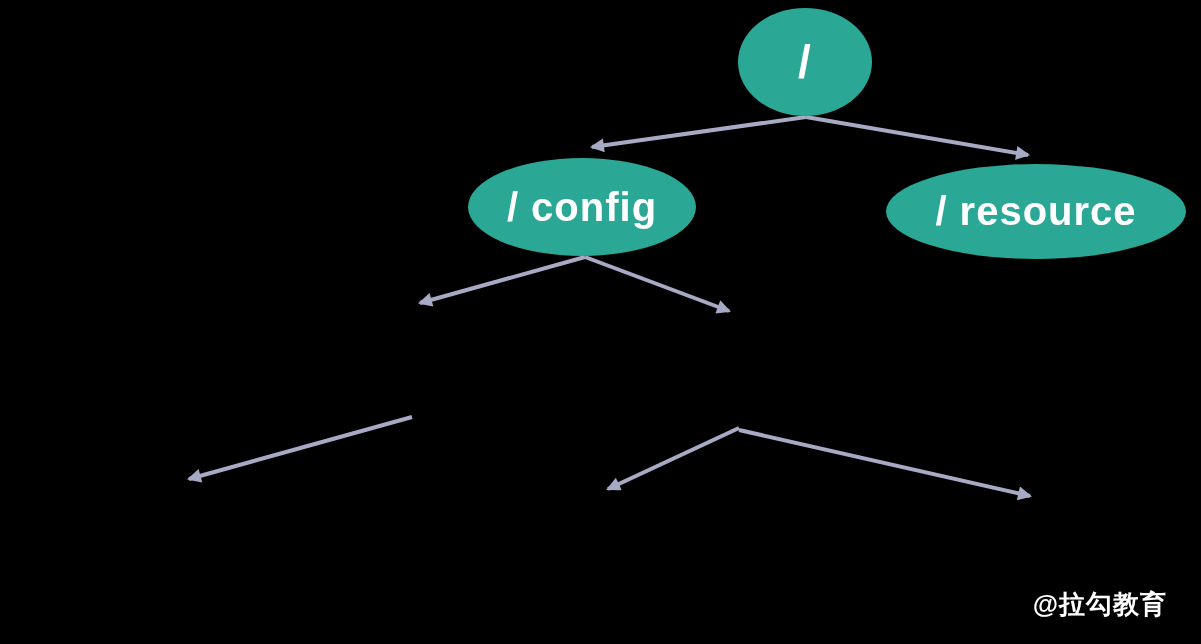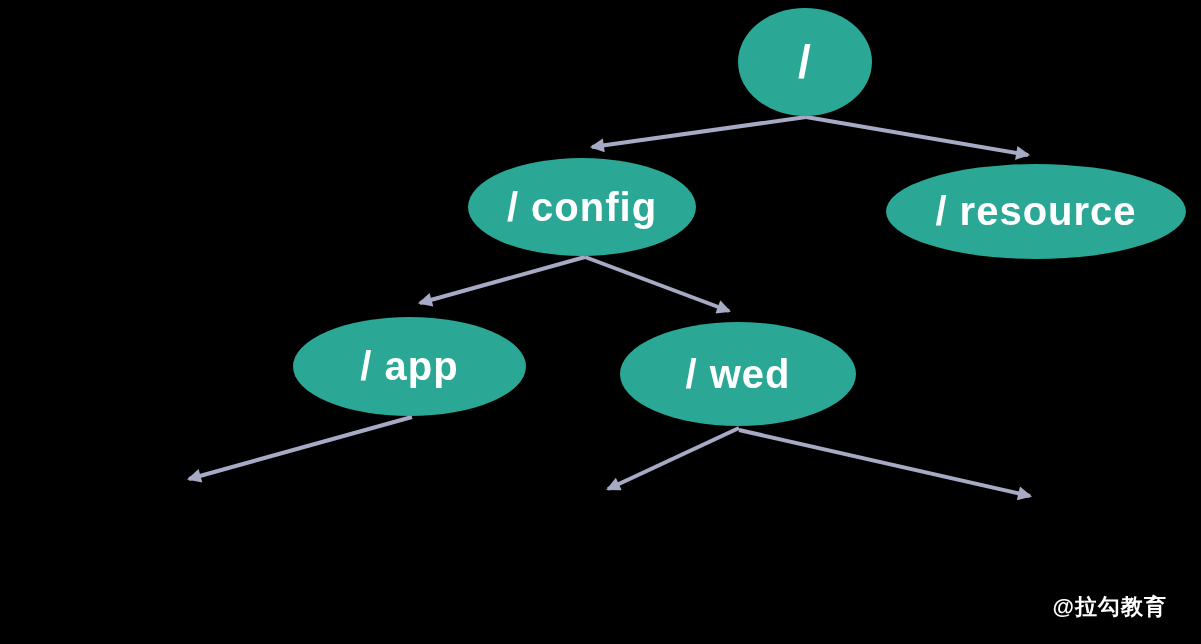--- a/index.html
+++ b/index.html
@@ -42,21 +42,21 @@
   .node-resource { left: 886px; top: 164px; width: 300px; height: 95px;  }
   .node-app      { left: 293px; top: 317px; width: 233px; height: 99px;  }
   .node-wed      { left: 620px; top: 322px; width: 236px; height: 104px; }
   .node-path1    { left: 15px;  top: 487px; width: 340px; height: 130px; }
   .node-path2    { left: 417px; top: 494px; width: 370px; height: 136px; }
   .watermark {
     position: absolute;
     right: 34px;
     bottom: 22px;
     color: #ffffff;
-    font-size: 22px;
+    font-size: 26px;
     font-weight: bold;
     letter-spacing: 1px;
   }
 </style>
 </head>
 <body>
 
 <div class="canvas">
 
   <svg class="edges-layer" width="1201" height="644" viewBox="0 0 1201 644" xmlns="http://www.w3.org/2000/svg">
@@ -79,25 +79,19 @@
   </div>
 
   <div class="node node-resource">
     <span>/ resource</span>
   </div>
 
   <div class="node node-config">
     <span>/ config</span>
   </div>
 
-  <div class="node node-app">
-    <span>/ app</span>
-  </div>
 
-  <div class="node node-wed">
-    <span>/ wed</span>
-  </div>
 
 
 
   <div class="watermark">@拉勾教育</div>
 
 </div>
 
 </body></html>

